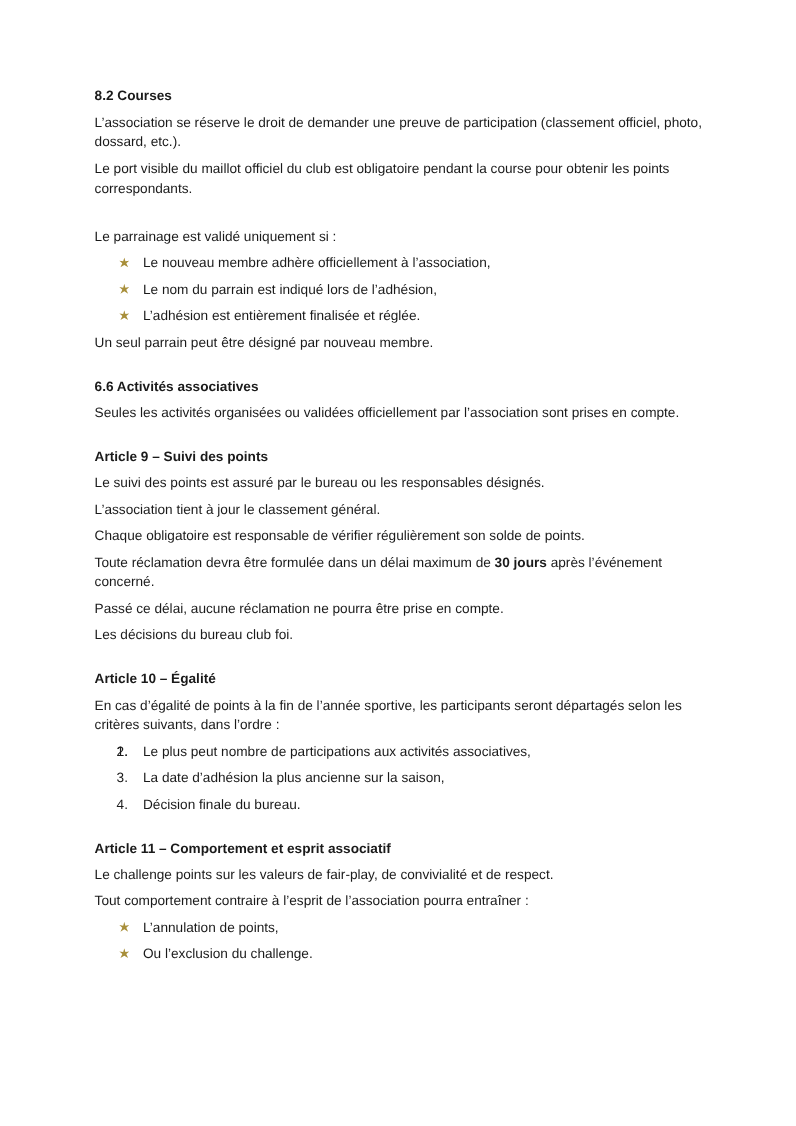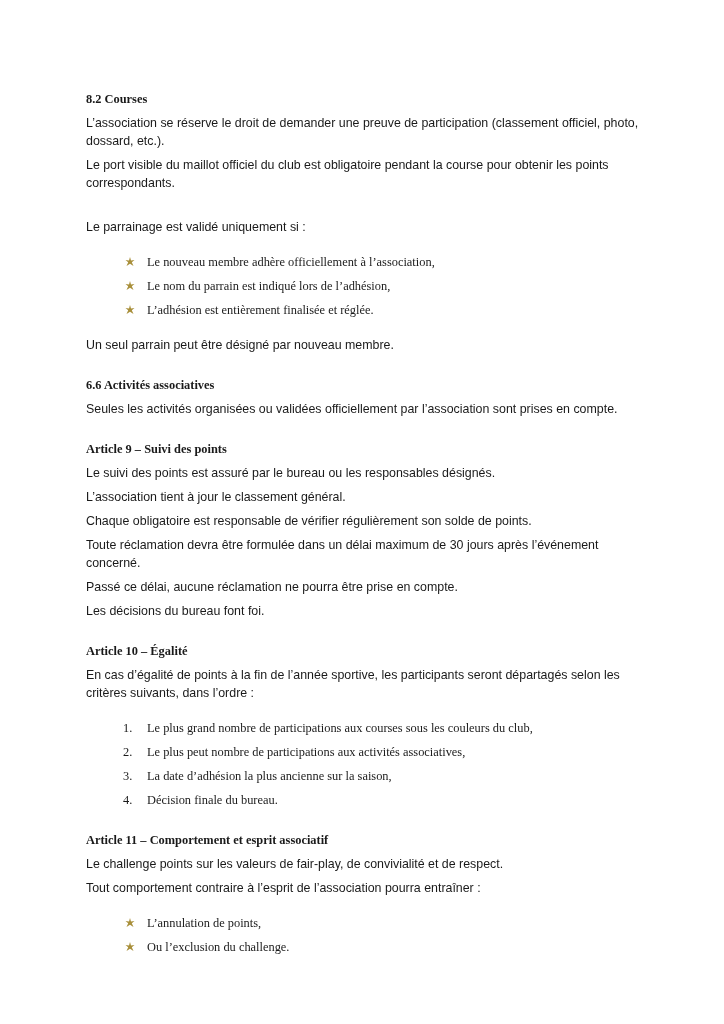--- a/index.html
+++ b/index.html
@@ -1,26 +1,26 @@
 <!DOCTYPE html>
 <html><head>
 <meta charset="utf-8">
 <style>
   html, body { margin: 0; padding: 0; background: #ffffff; }
   body { width: 724px; height: 1024px; position: relative; overflow: hidden;
          font-family: "Liberation Sans", "DejaVu Sans", sans-serif; color: #1a1a1a; }
   .page { position: absolute; left: 86px; top: 78px; width: 560px; font-size: 12.4px; line-height: 18px; }
-  .h { font-weight: bold; margin: 12px 0 6px 0; font-size: 12.4px; line-height: 18px; font-family: Liberation Serif, serif; }
+  .h { font-weight: bold; margin: 0 0 6px 0; font-size: 12.4px; line-height: 18px; }
   .p { margin: 0 0 6px 0; }
   .section { margin-bottom: 22px; }
-  ul.bl, ol.nl { list-style: none; margin: 17px; padding: 0; font-family: Liberation Serif, serif; }
+  ul.bl, ol.nl { list-style: none; margin: 0; padding: 0; }
   ul.bl li, ol.nl li { position: relative; padding-left: 44px; margin: 0 0 6px 0; }
   ul.bl li .bullet { position: absolute; left: 22px; top: 4px; width: 10px; height: 10px; }
   ol.nl li .num { position: absolute; left: 20px; top: 0; }
-  b { font-weight: normal; }
+  b { font-weight: bold; }
 </style>
 </head>
 <body>
 
 <div class="page">
 
   <div class="section" style="margin-bottom:26px;">
     <div class="h">8.2 Courses</div>
     <p class="p">L’association se réserve le droit de demander une preuve de participation (classement officiel, photo, dossard, etc.).</p>
     <p class="p">Le port visible du maillot officiel du club est obligatoire pendant la course pour obtenir les points correspondants.</p>
@@ -56,28 +56,28 @@
     <p class="p">Seules les activités organisées ou validées officiellement par l’association sont prises en compte.</p>
   </div>
 
   <div class="section">
     <div class="h">Article 9 – Suivi des points</div>
     <p class="p">Le suivi des points est assuré par le bureau ou les responsables désignés.</p>
     <p class="p">L’association tient à jour le classement général.</p>
     <p class="p">Chaque obligatoire est responsable de vérifier régulièrement son solde de points.</p>
     <p class="p"><span>Toute réclamation devra être formulée dans un délai maximum de </span><b>30 jours</b><span> après l’événement concerné.</span></p>
     <p class="p">Passé ce délai, aucune réclamation ne pourra être prise en compte.</p>
-    <p class="p">Les décisions du bureau font foi.</p>
+    <p class="p">Les décisions du bureau club foi.</p>
   </div>
 
   <div class="section">
     <div class="h">Article 10 – Égalité</div>
     <p class="p">En cas d’égalité de points à la fin de l’année sportive, les participants seront départagés selon les critères suivants, dans l’ordre :</p>
     <ol class="nl">
-      <li><span class="num">1.</span><span>Le plus grand nombre de participations aux courses sous les couleurs du club,</span></li>
+      <li><span class="num">1.</span></li>
       <li><span class="num">2.</span><span>Le plus peut nombre de participations aux activités associatives,</span></li>
       <li><span class="num">3.</span><span>La date d’adhésion la plus ancienne sur la saison,</span></li>
       <li><span class="num">4.</span><span>Décision finale du bureau.</span></li>
     </ol>
   </div>
 
   <div class="section">
     <div class="h">Article 11 – Comportement et esprit associatif</div>
     <p class="p">Le challenge points sur les valeurs de fair-play, de convivialité et de respect.</p>
     <p class="p">Tout comportement contraire à l’esprit de l’association pourra entraîner :</p>

